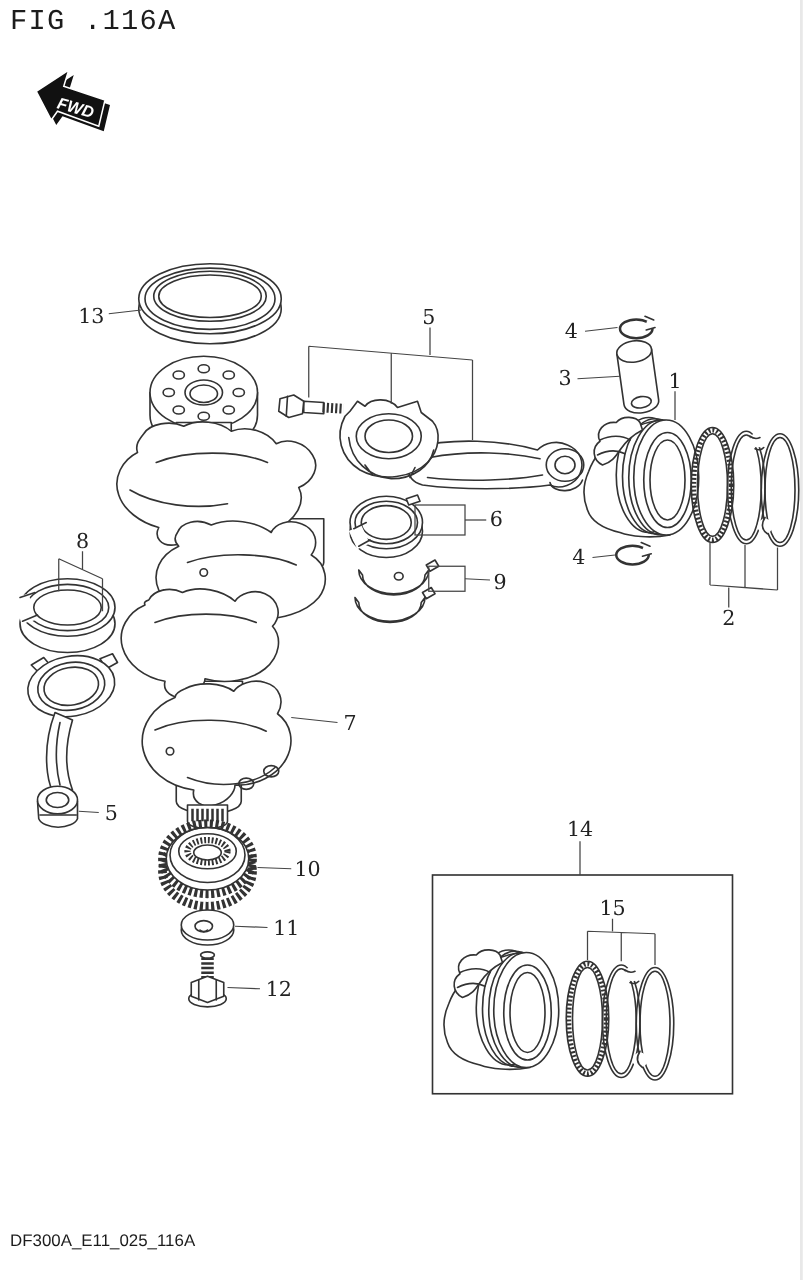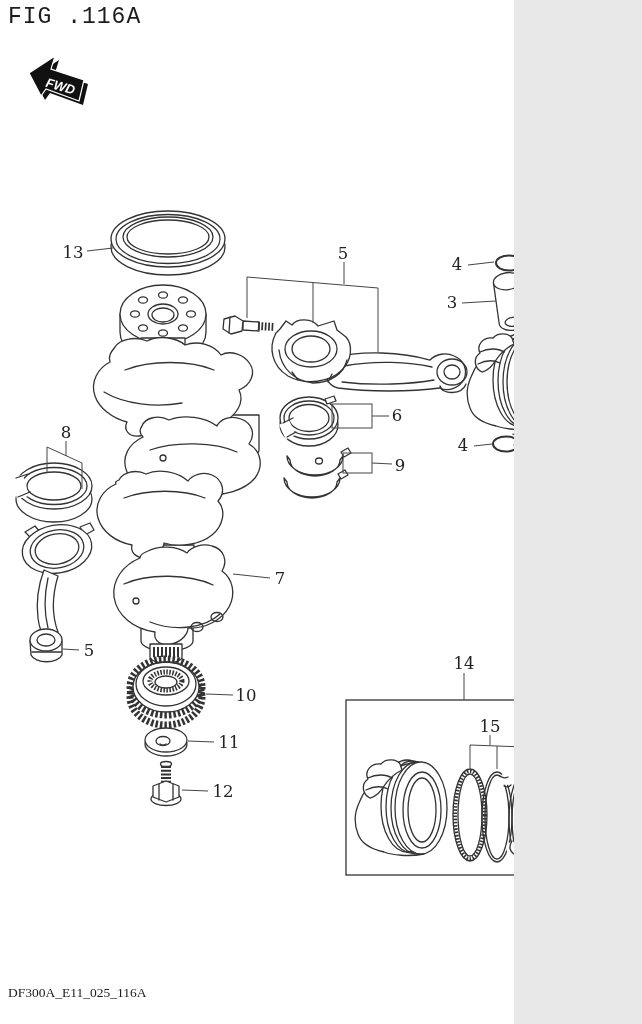--- a/index.html
+++ b/index.html
@@ -1,20 +1,20 @@
 <!DOCTYPE html>
 <html><head>
 <meta charset="utf-8">
 <style>
   html,body{margin:0;padding:0;background:#e8e8e8;}
-  #stage{position:relative;width:514px;height:1024px;background:#ffffff;overflow:hidden;
+  #stage{position:relative;width:640px;height:1024px;background:#ffffff;overflow:hidden;
          font-family:"Liberation Sans",sans-serif;}
   #fig-title{position:absolute;left:8px;top:4px;font-family:"Liberation Mono",monospace;
              font-size:23px;letter-spacing:1px;color:#1c1c1c;}
-  #footer{position:absolute;left:8px;top:983px;font-family:Liberation Serif, serif;
+  #footer{position:absolute;left:8px;top:983px;font-family:Liberation Sans, sans-serif;
           font-size:13.5px;color:#1c1c1c;line-height:20px;}
   svg{position:absolute;left:0;top:0;}
   .ln{fill:none;stroke:#333;stroke-width:1.3;stroke-linecap:round;stroke-linejoin:round;}
   .wh{fill:#fff;stroke:#333;stroke-width:1.3;stroke-linejoin:round;}
   .er{fill:#fff;stroke:none;}
   .callout{font-family:"DejaVu Serif",serif;font-size:16.5px;fill:#222;text-anchor:middle;}
   .leader{fill:none;stroke:#444;stroke-width:1;}
   .fwdtext{font-family:"Liberation Sans",sans-serif;font-size:13px;font-weight:bold;
            font-style:italic;fill:#fff;}
 </style>

